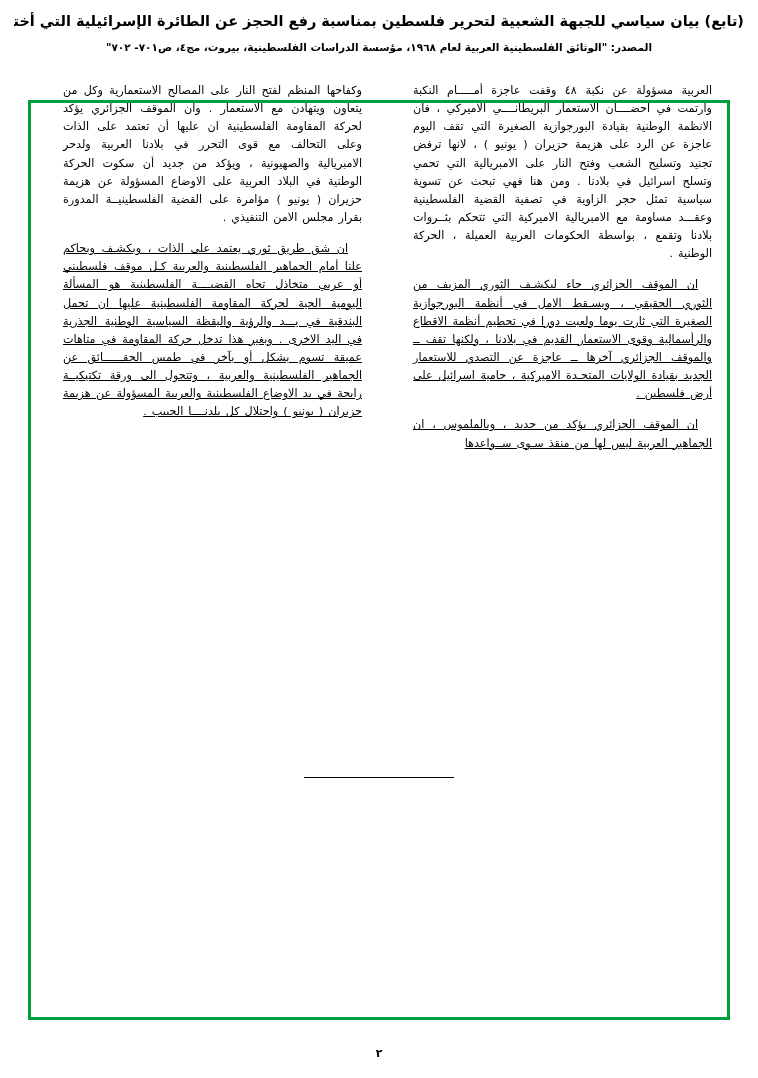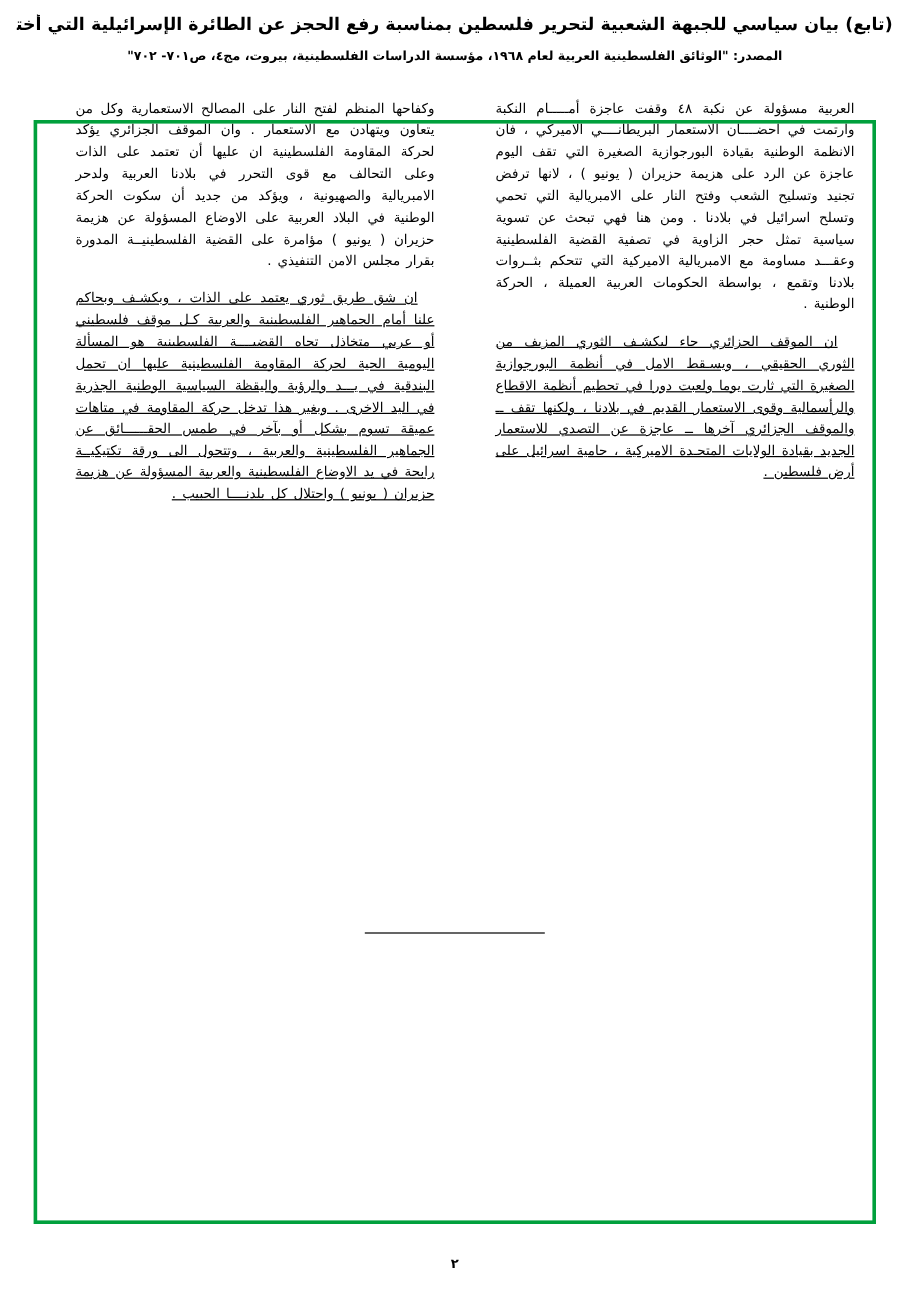--- a/index.html
+++ b/index.html
@@ -134,20 +134,21 @@
 
   <div class="frame">
     <div class="frame-inner"></div>
   </div>
 
   <div class="content">
 
     <div class="col">
       <p class="para">العربية مسؤولة عن نكبة ٤٨ وقفت عاجزة أمـــــام النكبة وارتمت في احضــــان الاستعمار البريطانــــي الاميركي ، فان الانظمة الوطنية بقيادة البورجوازية الصغيرة التي تقف اليوم عاجزة عن الرد على هزيمة حزيران ( يونيو ) ، لانها ترفض تجنيد وتسليح الشعب وفتح النار على الامبريالية التي تحمي وتسلح اسرائيل في بلادنا . ومن هنا فهي تبحث عن تسوية سياسية تمثل حجر الزاوية في تصفية القضية الفلسطينية وعقـــد مساومة مع الامبريالية الاميركية التي تتحكم بثــروات بلادنا وتقمع ، بواسطة الحكومات العربية العميلة ، الحركة الوطنية .</p>
       <p class="para indent">ان الموقف الجزائري جاء ليكشـف الثوري المزيف من الثوري الحقيقي ، ويسـقط الامل في أنظمة البورجوازية الصغيرة التي ثارت يوما ولعبت دورا في تحطيم أنظمة الاقطاع والرأسمالية وقوى الاستعمار القديم في بلادنا ، ولكنها تقف ــ والموقف الجزائري آخرها ــ عاجزة عن التصدي للاستعمار الجديد بقيادة الولايات المتحـدة الاميركية ، حامية اسرائيل على أرض فلسطين .</p>
+      <p class="para indent">ان الموقف الجزائري يؤكد من جديد ، وبالملموس ، ان الجماهير العربية ليس لها من منقذ سـوى ســواعدها</p>
     </div>
 
     <div class="col">
       <p class="para">وكفاحها المنظم لفتح النار على المصالح الاستعمارية وكل من يتعاون ويتهادن مع الاستعمار . وان الموقف الجزائري يؤكد لحركة المقاومة الفلسطينية ان عليها أن تعتمد على الذات وعلى التحالف مع قوى التحرر في بلادنا العربية ولدحر الامبريالية والصهيونية ، ويؤكد من جديد أن سكوت الحركة الوطنية في البلاد العربية على الاوضاع المسؤولة عن هزيمة حزيران ( يونيو ) مؤامرة على القضية الفلسطينيــة المدورة بقرار مجلس الامن التنفيذي .</p>
       <p class="para indent">ان شق طريق ثوري يعتمد على الذات ، وبكشـف وبحاكم علنا أمام الجماهير الفلسطينية والعربية كـل موقف فلسطيني أو عربي متخاذل تجاه القضيــــة الفلسطينية هو المسألة اليومية الحية لحركة المقاومة الفلسطينية عليها ان تحمل البندقية في يـــد والرؤية واليقظة السياسية الوطنية الجذرية في اليد الاخرى . وبغير هذا تدخل حركة المقاومة في متاهات عميقة تسوم بشكل أو بآخر في طمس الحقــــــائق عن الجماهير الفلسطينية والعربية ، وتتحول الى ورقة تكتيكيــة رابحة في يد الاوضاع الفلسطينية والعربية المسؤولة عن هزيمة حزيران ( يونيو ) واحتلال كل بلدنــــا الحبيب .</p>
     </div>
 
   </div>
 
   <div class="rule"></div>

